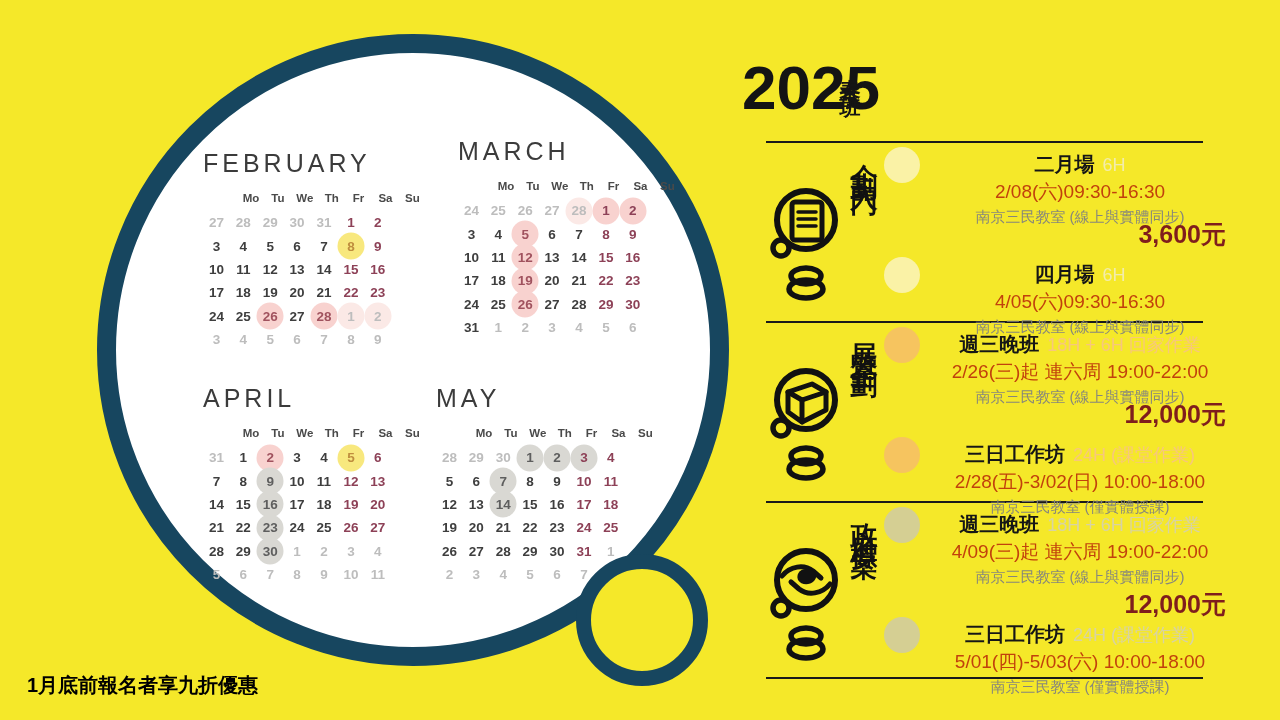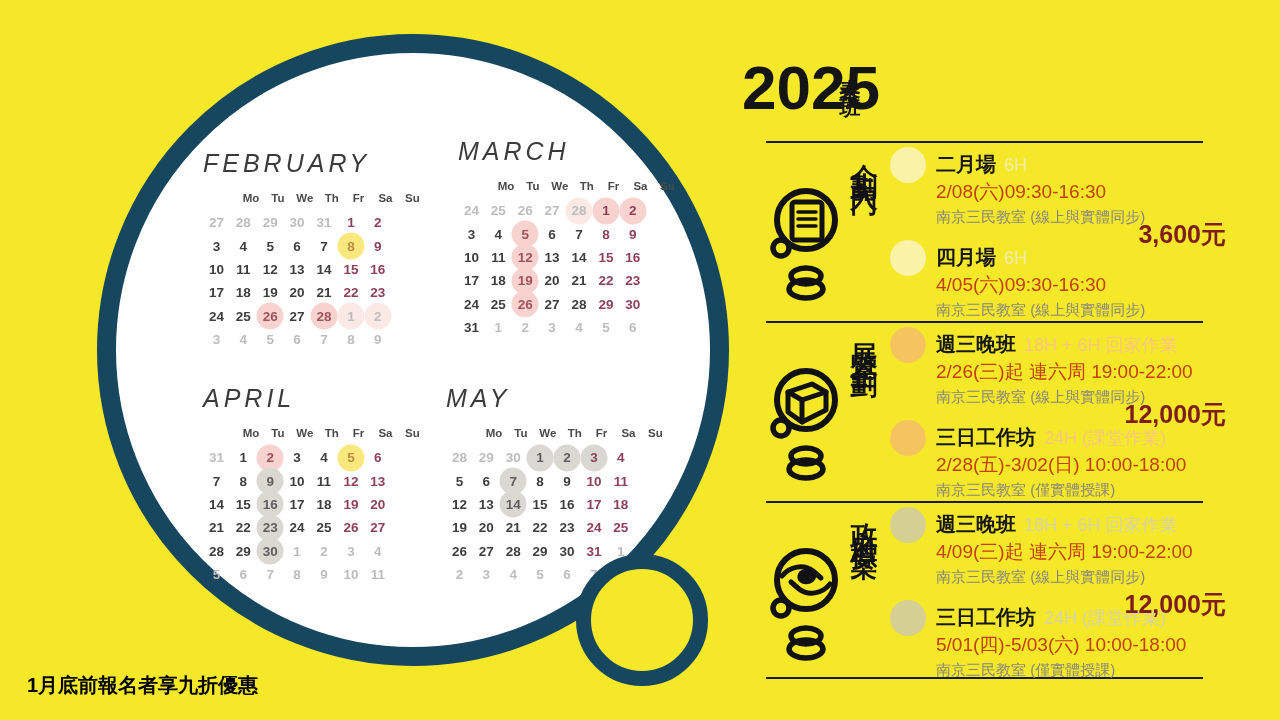--- a/index.html
+++ b/index.html
@@ -7,22 +7,22 @@
          background:#F5E829;font-family:"Liberation Sans",sans-serif;}
 
   
   .big-circle{position:absolute;left:97px;top:34px;width:632px;height:632px;
               border-radius:50%;background:#FFFFFF;border:19px solid #17465F;box-sizing:border-box;}
   .ring{position:absolute;left:576px;top:554px;width:132px;height:132px;border-radius:50%;
         background:#F5E829;border:15px solid #17465F;box-sizing:border-box;z-index:6;}
 
   
   .month{position:absolute;width:196px;z-index:3;}
-  .m0{left:203px;top:150px}.m1{left:458px;top:138px}.m2{left:203px;top:385px}.m3{left:446px;top:385px}
-  .month-title{font-size:25px;font-weight:400;letter-spacing:4px;color:#3B3B3B;line-height:26px;font-style:italic;}
+  .m0{left:203px;top:150px}.m1{left:458px;top:138px}.m2{left:203px;top:385px}.m3{left:436px;top:385px}
+  .month-title{font-size:25px;font-weight:400;letter-spacing:4px;color:#3B3B3B;line-height:26px;}
   .cal{margin-top:8px;display:grid;grid-template-columns:repeat(7,26.9px);}
   .hdr{height:27px;display:flex;align-items:center;justify-content:center;
        font-size:11.5px;font-weight:700;color:#4A4A4A;margin-left:48px;}
   .day{position:relative;height:23.4px;display:flex;align-items:center;justify-content:center;
        font-size:13.5px;font-weight:600;}
   .day .num{position:relative;z-index:2;}
   .day .cir{position:absolute;left:50%;top:50%;transform:translate(-50%,-50%);
             width:27px;height:27px;border-radius:50%;z-index:1;}
   .t-n{color:#3E3E3E}.t-o{color:#BDBDBD}.t-w{color:#8D4157}
   .t-y{color:#BF8D3E}.t-p{color:#A0525E}.t-d{color:#5E5E5E}
@@ -35,21 +35,21 @@
   .main-title{position:absolute;left:914px;top:50px;font-size:59px;font-weight:700;
               letter-spacing:13px;color:#141414;white-space:nowrap;z-index:4;}
   .hline{position:absolute;left:766px;width:437px;height:2px;background:#1A1A1A;z-index:4;}
 
   
   .section{position:absolute;left:766px;width:460px;z-index:4;}
   .sec0{top:142px;height:180px}.sec1{top:322px;height:180px}.sec2{top:502px;height:176px}
   .sec-icon{position:absolute;left:2px;top:44px;width:76px;height:118px;}
   .sec-label{position:absolute;left:80px;top:0;height:100%;display:flex;align-items:center;
              writing-mode:vertical-rl;font-size:27px;font-weight:700;letter-spacing:9px;color:#111;}
-  .classes{position:absolute;left:124px;top:9px;display:flex;flex-direction:column;gap:16px;}
+  .classes{position:absolute;left:118px;top:9px;display:flex;flex-direction:column;gap:33px;text-align:center;}
   .class-block{position:relative;padding-left:46px;width:300px;}
   .bullet{position:absolute;left:0;top:-4px;width:36px;height:36px;border-radius:50%;}
   .class-title{font-size:20px;font-weight:700;color:#161616;line-height:26px;white-space:nowrap;}
   .class-sub{font-size:18px;font-weight:400;margin-left:8px;}
   .class-time{font-size:19px;color:#c2410c;line-height:27px;white-space:nowrap;}
   .class-loc{font-size:15px;color:#87877B;line-height:23px;white-space:nowrap;}
   .price{position:absolute;right:0;font-size:25px;font-weight:700;color:#7f1d1d;white-space:nowrap;}
   .sec0 .price{top:76px}.sec1 .price{top:76px}.sec2 .price{top:86px}
 
   .promo{position:absolute;left:27px;top:672px;font-size:20px;font-weight:700;color:#000;z-index:5;}

